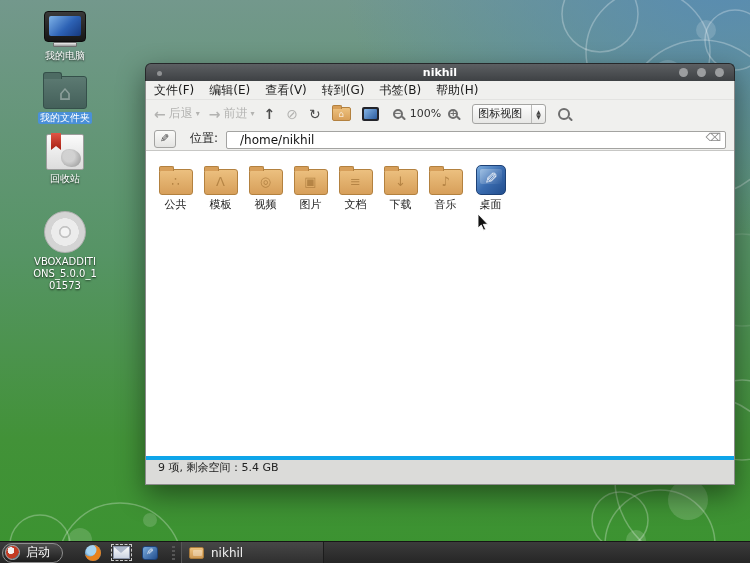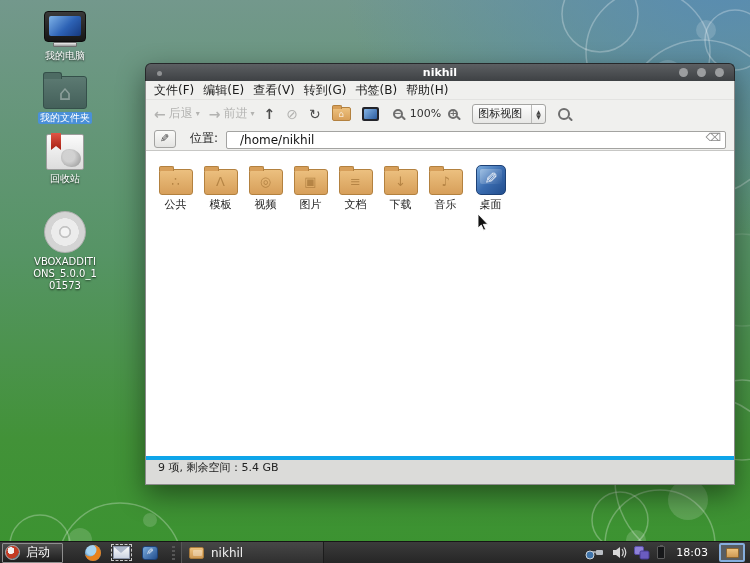--- a/index.html
+++ b/index.html
@@ -43,21 +43,21 @@
   
   .window{ position:absolute; left:145px; top:63px; width:590px; height:422px; display:flex; flex-direction:column;
     box-shadow:0 10px 28px rgba(0,0,0,.45); border-radius:6px 6px 0 0; }
   .titlebar{ height:18px; background:linear-gradient(#5c5f62,#3e4144); border:1px solid #26282a; border-bottom:none;
     border-radius:6px 6px 0 0; position:relative; display:flex; align-items:center; justify-content:center; }
   .titlebar .title{ color:#fff; font-size:11px; font-weight:bold; }
   .win-menu-dot{ position:absolute; left:11px; top:7px; width:5px; height:5px; border-radius:50%; background:#909294; }
   .win-buttons{ position:absolute; right:10px; top:4px; display:flex; gap:9px; }
   .win-btn{ width:9px; height:9px; border-radius:50%; background:#9b9d9f; }
   .win-body{ flex:1; display:flex; flex-direction:column; border:1px solid #8b8b8b; border-top:none; background:#f0f0ee; }
-  .menubar{ height:18px; display:flex; align-items:center; gap:9px; padding:0 8px; font-size:12px; color:#1b1b1b; }
+  .menubar{ height:18px; display:flex; align-items:center; gap:15px; padding:0 8px; font-size:12px; color:#1b1b1b; }
   .toolbar{ height:28px; display:flex; align-items:center; padding:0 8px; border-top:1px solid #e3e3e1; }
   .tb-group{ display:flex; align-items:center; gap:3px; margin-right:9px; }
   .tb-arrow{ font-size:14px; font-weight:bold; color:#b3b3b1; line-height:1; }
   .tb-label{ font-size:12px; color:#b3b3b1; }
   .tb-caret{ font-size:8px; color:#b3b3b1; }
   .tb-glyph{ font-size:14px; color:#4c4c4c; line-height:1; margin-right:11px; }
   .tb-glyph.dim{ color:#b3b3b1; }
   .minifolder{ width:19px; height:14px; background:linear-gradient(#eec27f,#d89f58); border:1px solid #b3813f;
     border-radius:2px; position:relative; margin-right:11px; }
   .minifolder::before{ content:""; position:absolute; top:-3px; left:-1px; width:8px; height:3px; background:#d89f58;
@@ -108,21 +108,21 @@
   .statusbar{ height:28px; background:#dbdbd9; border-top:4px solid #0ea5e9; font-size:11px; color:#222;
     line-height:16px; padding-left:12px; }
 
   
   .cursor{ position:absolute; left:477px; top:214px; pointer-events:none; }
 
   
   .taskbar{ position:absolute; left:0; bottom:0; width:750px; height:22px;
     background:linear-gradient(#3b3b3b,#262626); border-top:1px solid #161616;
     display:flex; align-items:center; }
-  .start-button{ height:20px; margin-left:2px; padding:0 12px 0 2px; border:1px solid #8f8f8f; border-radius:1px;
+  .start-button{ height:20px; margin-left:2px; padding:0 12px 0 2px; border:1px solid #8f8f8f; border-radius:10px;
     background:linear-gradient(#4d4d4d,#1d1d1d); display:flex; align-items:center; gap:6px; }
   .start-logo{ width:15px; height:15px; border-radius:50%; border:1px solid #aab2b8; position:relative;
     background:radial-gradient(circle at 38% 35%, #f2f2f2 0 28%, #c23a22 30% 68%, #5f6d77 70%); }
   .start-label{ color:#fff; font-size:12px; }
   .launchers{ display:flex; align-items:center; gap:12px; margin-left:22px; }
   .launch-ff{ width:16px; height:16px; border-radius:50%; position:relative;
     background:radial-gradient(circle at 40% 32%, #a6d4f2 0 32%, #3c76ab 62%, #2a5580); }
   .launch-ff::after{ content:""; position:absolute; inset:0; border-radius:50%;
     box-shadow:inset -3px -3px 0 1.5px #e8821e; }
   .launch-mail{ width:17px; height:13px; background:linear-gradient(#fafafa,#ccd4e2); border:1px solid #8b94a9;
@@ -366,35 +366,15 @@
       <div class="launch-mail"></div>
       <div class="launch-desk">
           <span class="emblem">✎</span>
         </div>
     </div>
     <div class="tb-sep"></div>
     <div class="task-button">
       <span class="task-folder"></span>
       <span class="task-label">nikhil</span>
     </div>
-    <div class="tray">
-      <svg width="20" height="14" viewBox="0 0 20 14">
-        <path d="M2,11 Q7,4 13,7" fill="none" stroke="#9aa0a6" stroke-width="2"></path>
-        <rect x="11" y="4" width="7" height="5" rx="1" fill="#b9bec4"></rect>
-        <circle cx="5" cy="9" r="4" fill="#3f74aa" stroke="#cfd6dc" stroke-width="1"></circle>
-      </svg>
-      <svg width="15" height="13" viewBox="0 0 15 13">
-        <polygon points="1,4 4,4 8,1 8,12 4,9 1,9" fill="#d8d8d8"></polygon>
-        <path d="M10,3 Q12.5,6.5 10,10 M12,1.5 Q15.5,6.5 12,11.5" fill="none" stroke="#d8d8d8" stroke-width="1.2"></path>
-      </svg>
-      <svg width="16" height="14" viewBox="0 0 16 14">
-        <rect x="0.5" y="0.5" width="9" height="8" rx="1.5" fill="#8f82d8" stroke="#5a4fa8"></rect>
-        <rect x="6" y="5" width="9" height="8" rx="1.5" fill="#6a5cc0" stroke="#463a90"></rect>
-      </svg>
-      <span class="batt"></span>
-      <span class="tray-clock">18:03</span>
-      <div class="pager">
-        <span class="pg-folder"></span>
-      </div>
-    </div>
   </div>
 
 </div>
 
 </body></html>

